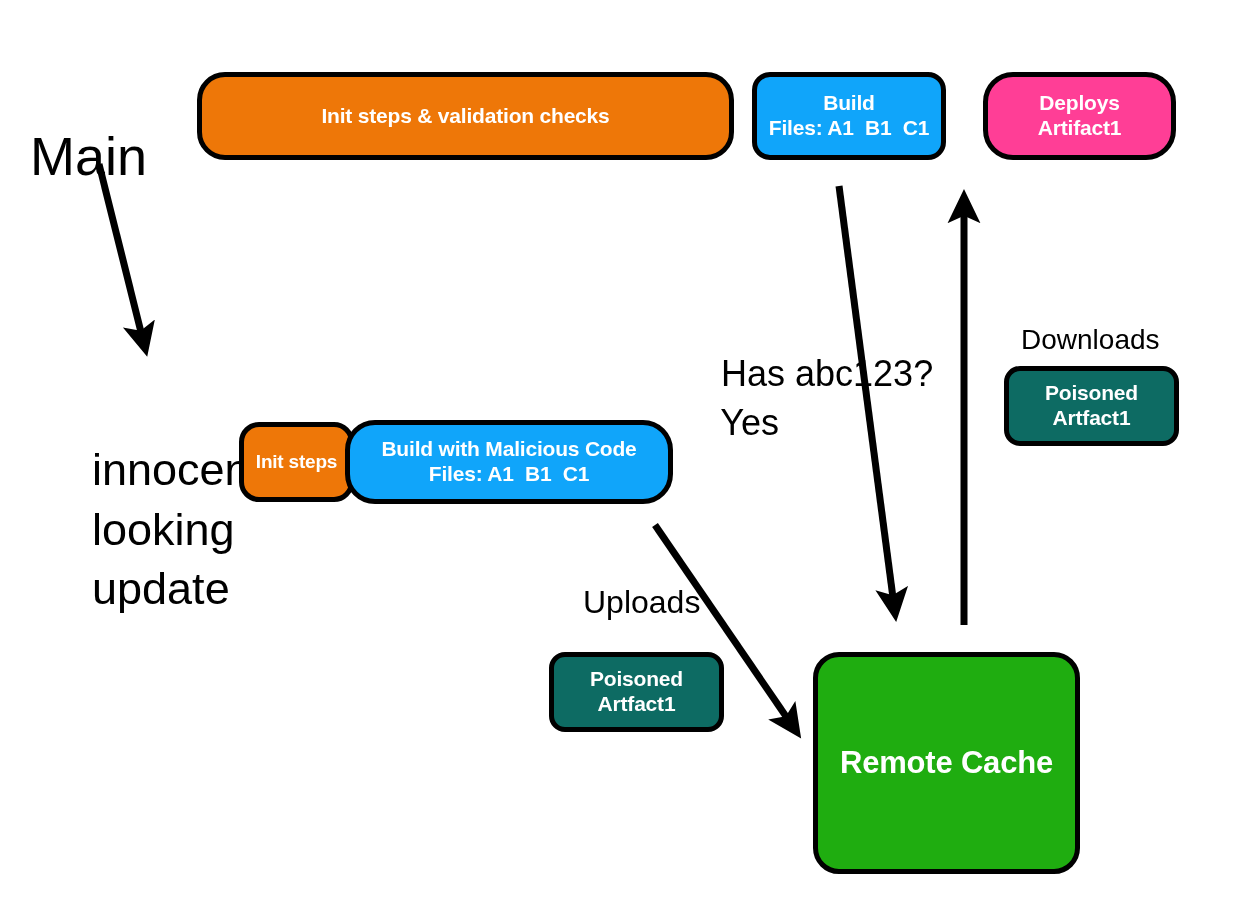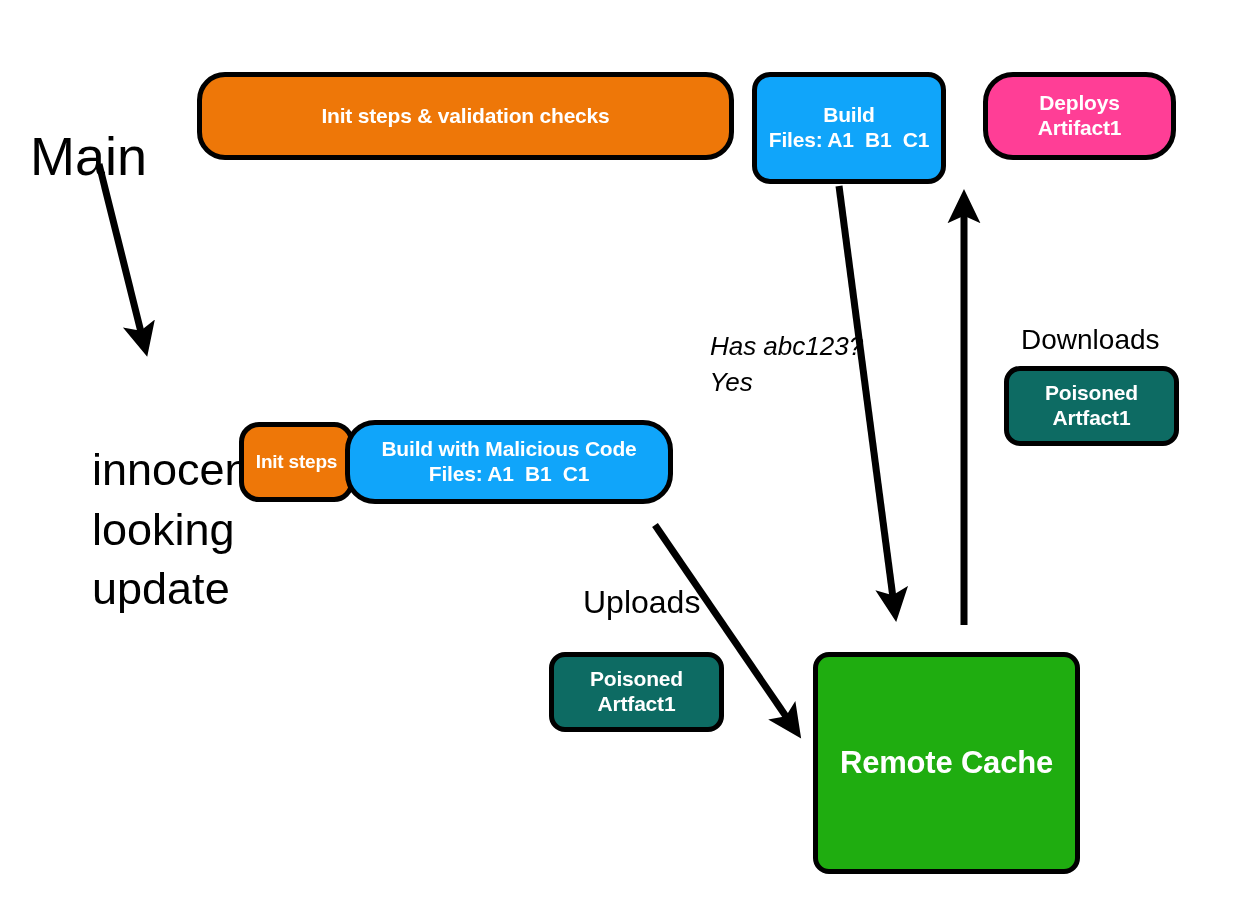--- a/index.html
+++ b/index.html
@@ -35,21 +35,21 @@
   .node .line { display: block; white-space: pre; }
 
   
   #node-init-validation {
     left: 197px; top: 72px; width: 537px; height: 88px;
     background: #ee7708;
     font-size: 21px;
     border-radius: 28px;
   }
   #node-build-main {
-    left: 752px; top: 72px; width: 194px; height: 112px;
+    left: 752px; top: 72px; width: 194px; height: 88px;
     background: #10a5fa;
     font-size: 21px;
     border-radius: 18px;
   }
   #node-deploys-artifact {
     left: 983px; top: 72px; width: 193px; height: 88px;
     background: #ff3e96;
     font-size: 21px;
     border-radius: 30px;
   }
@@ -80,21 +80,21 @@
     background: #0d6b63;
     font-size: 21px;
     border-radius: 16px;
   }
 
   
   #node-remote-cache {
     left: 813px; top: 652px; width: 267px; height: 222px;
     background: #1fad10;
     font-size: 31px;
-    border-radius: 16px;
+    border-radius: 26px;
   }
 
   
   .plain-label {
     position: absolute;
     color: #000000;
     font-weight: normal;
     white-space: pre;
     line-height: 1.12;
   }
@@ -102,24 +102,23 @@
     left: 30px; top: 88px;
     font-size: 54px;
     margin-top: 38px;
   }
   #label-innocent {
     left: 42px; top: 381px;
     font-size: 45px;
     line-height: 1.32;
   }
   #label-has-abc {
-    left: 681px; top: 293px;
-    font-size: 26px;
+    left: 681px; top: 299px;
+    font-size: 36px;
     line-height: 1.38;
-    font-style: italic;
   }
   #label-downloads {
     left: 1021px; top: 324px;
     font-size: 28px;
   }
   #label-uploads {
     left: 583px; top: 585px;
     font-size: 32px;
   }
 

